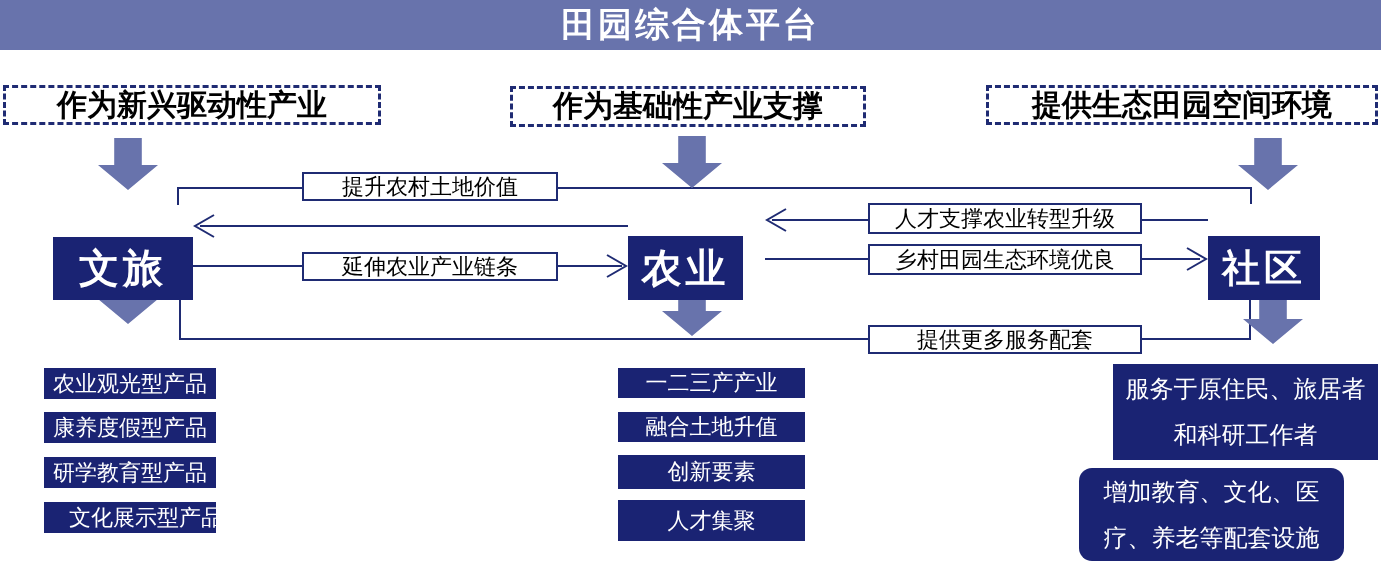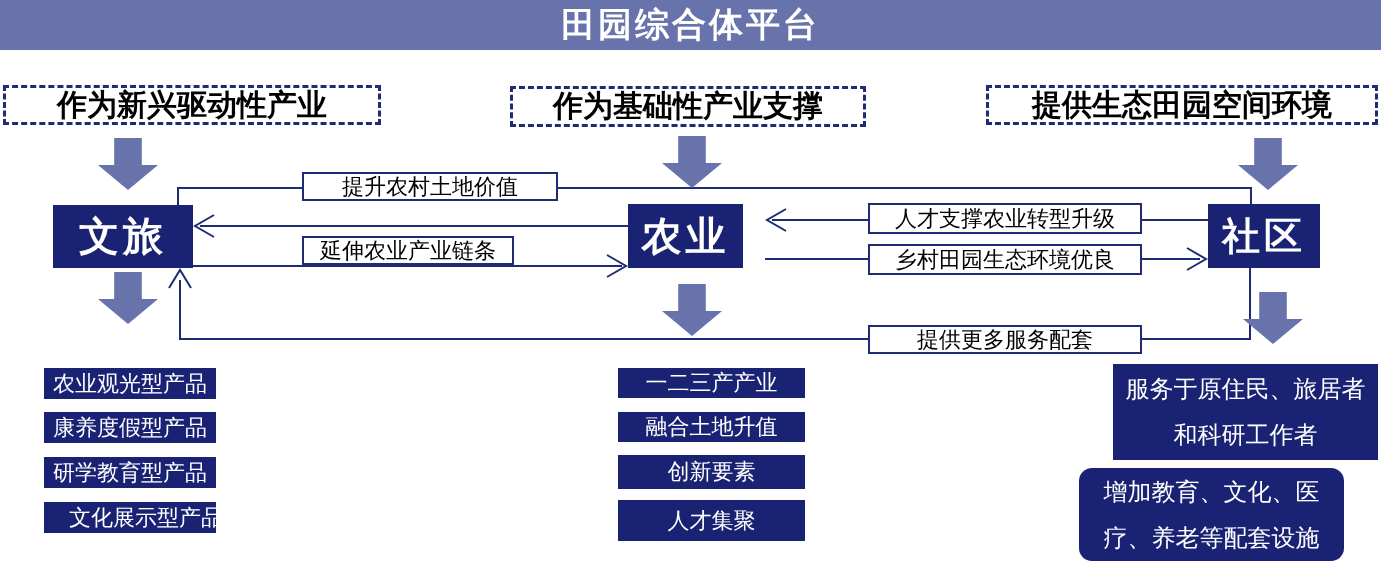--- a/index.html
+++ b/index.html
@@ -19,21 +19,21 @@
     border:3px dashed #1f2b73; display:flex; align-items:center; justify-content:center;
     font-size:30px; font-weight:600; color:#000000; z-index:2; white-space:nowrap;
   }
   .block-arrow{
     position:absolute; width:60px; height:52px; background:#6873ac; z-index:1;
     clip-path:polygon(27% 0,73% 0,73% 52%,100% 52%,50% 100%,0 52%,27% 52%);
   }
   .node{
     position:absolute; background:#1a2373; color:#ffffff; z-index:3;
     display:flex; align-items:center; justify-content:center;
-    font-size:40px; font-weight:bold; letter-spacing:4px;
+    font-size:40px; font-weight:bold; letter-spacing:4px;margin-top:32px;
   }
   .lbl{
     position:absolute; box-sizing:border-box; background:#ffffff;
     border:2px solid #1f2b73; display:flex; align-items:center; justify-content:center;
     font-size:22px; color:#000000; z-index:2; white-space:nowrap;
   }
   .chip{
     position:absolute; box-sizing:border-box; background:#1a2373; color:#ffffff;
     display:flex; align-items:center; justify-content:center;
     font-size:22px; z-index:2; white-space:nowrap;
@@ -98,21 +98,21 @@
   <div class="node" style="left:628px;top:204px;width:115px;height:64px;">
     <span>农业</span>
   </div>
   <div class="node" style="left:1208px;top:204px;width:112px;height:64px;font-size:38px;">
     <span>社区</span>
   </div>
 
   <div class="lbl" style="left:302px;top:172px;width:256px;height:29px;">
     <span>提升农村土地价值</span>
   </div>
-  <div class="lbl" style="left:302px;top:236px;width:212px;height:29px;">
+  <div class="lbl" style="left:302px;top:252px;width:256px;height:29px;">
     <span>延伸农业产业链条</span>
   </div>
 
   <div class="lbl" style="left:868px;top:203px;width:274px;height:31px;">
     <span>人才支撑农业转型升级</span>
   </div>
   <div class="lbl" style="left:868px;top:244px;width:274px;height:31px;">
     <span>乡村田园生态环境优良</span>
   </div>
   <div class="lbl" style="left:868px;top:325px;width:274px;height:29px;">

